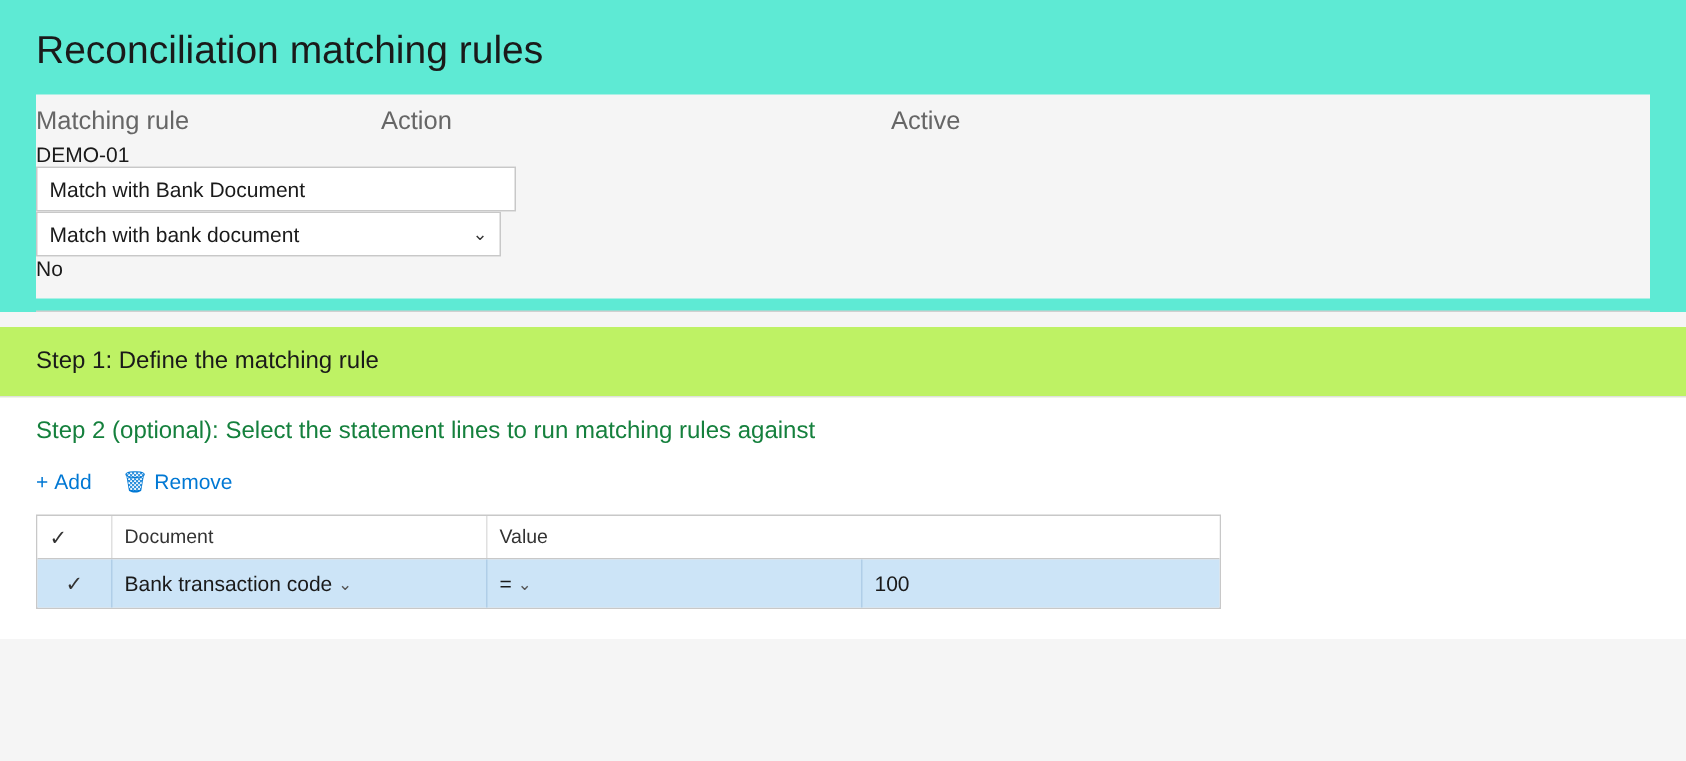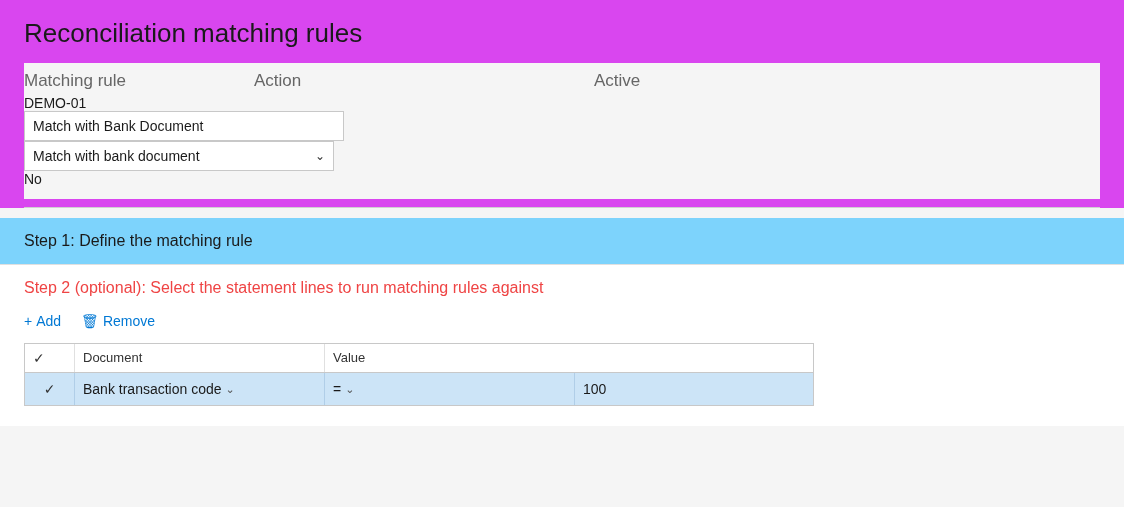--- a/index.html
+++ b/index.html
@@ -10,21 +10,21 @@
     body {
       font-family: 'Segoe UI', Arial, sans-serif;
       font-size: 14px;
       color: #1a1a1a;
       background: #f5f5f5;
       width: 1124px;
       min-height: 507px;
     }
 
     .page-wrapper {
-      background: #d946ef;
+      background: #5eead4;
       padding: 18px 24px 0 24px;
     }
 
     .page-title {
       font-size: 26px;
       font-weight: 300;
       color: #1a1a1a;
       margin-bottom: 14px;
     }
 
@@ -120,40 +120,40 @@
       border-top: 1px solid #d0d0d0;
       margin: 8px 0 0 0;
     }
 
     .content-area {
       background: #fff;
       margin-top: 10px;
     }
 
     .step-section {
-      background: #7dd3fc;
+      background: #bef264;
       padding: 14px 24px;
       border-bottom: 1px solid #e0e0e0;
     }
 
     .step-title {
       font-size: 16px;
       font-weight: 400;
       color: #1a1a1a;
     }
 
     .step2-section {
       background: #fff;
       padding: 14px 24px 20px 24px;
     }
 
     .step2-title {
       font-size: 16px;
       font-weight: 400;
-      color: #ef4444;
+      color: #15803d;
       margin-bottom: 16px;
     }
 
     .toolbar {
       display: flex;
       align-items: center;
       gap: 20px;
       margin-bottom: 14px;
     }
 

